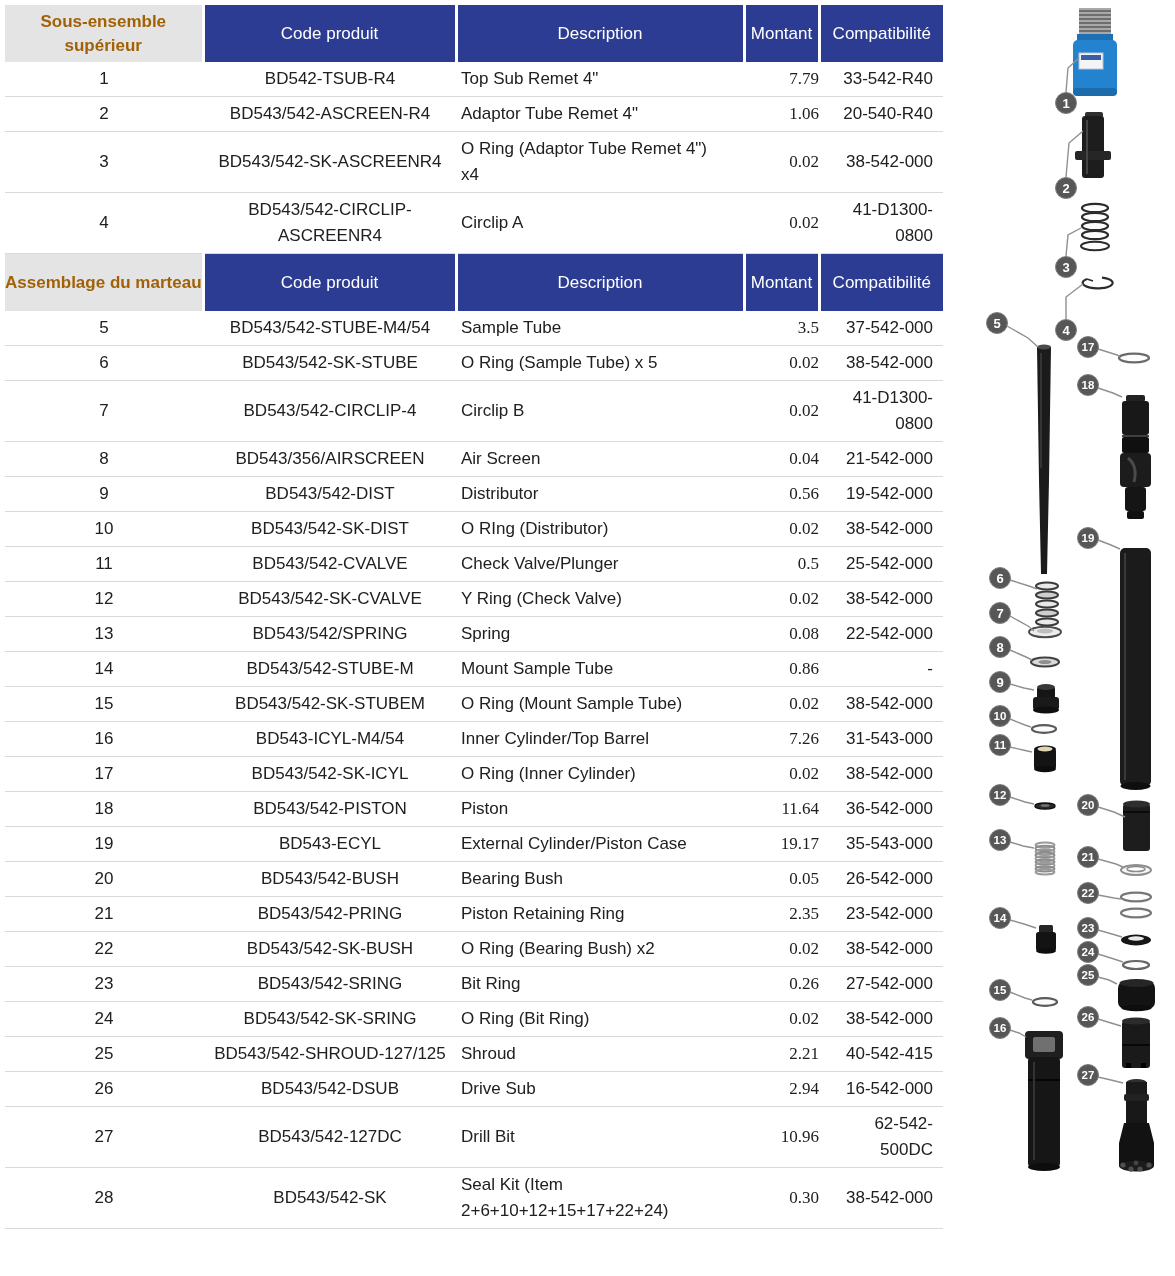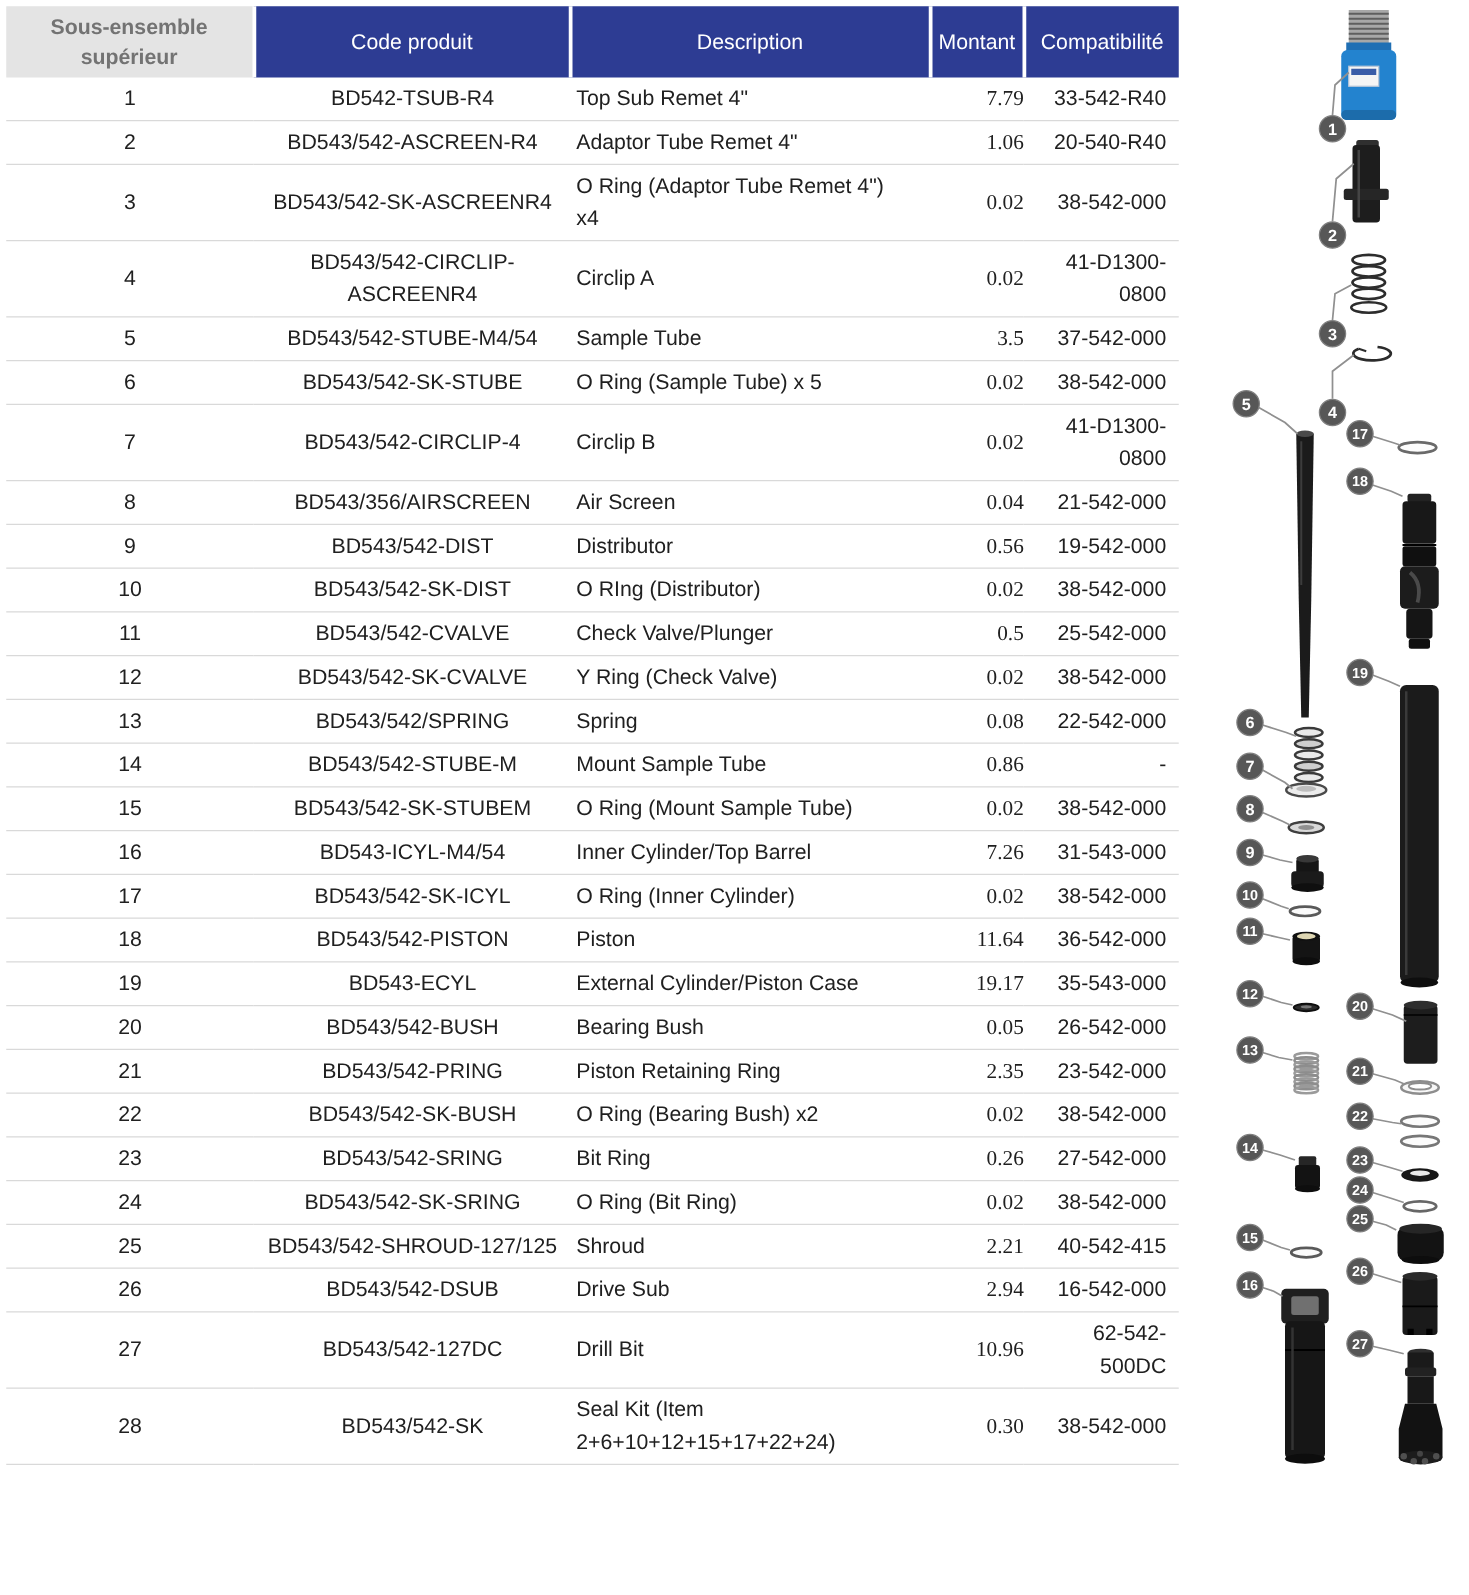--- a/index.html
+++ b/index.html
@@ -4,21 +4,21 @@
 <style>
   html,body{margin:0;padding:0;background:#fff;}
   #app{position:relative;width:1175px;height:1276px;background:#fff;overflow:hidden;
        font-family:"Liberation Sans","DejaVu Sans",sans-serif;color:#202020;}
   .table-wrap{position:absolute;left:5px;top:5px;width:940px;}
   table{border-collapse:collapse;table-layout:fixed;width:938px;}
   td{font-size:17px;vertical-align:middle;line-height:26px;padding:4px 0;word-wrap:break-word;}
   
   .headrow td{background:var(--blue,#2d3c93);color:#fff;text-align:center;height:57px;
               padding:0;line-height:24px;font-size:17px;}
-  .headrow td.c0{background:var(--gray,#e4e4e4);color:#737373;font-weight:bold;}
+  .headrow td.c0{background:var(--gray,#e4e4e4);color:#a16207;font-weight:bold;}
   .headrow td.hcell{border-left:3px solid #fff;margin-left:11px;}
   
   .subrow td{background:var(--subbg,#f5f5f5);height:29px;border-bottom:1px solid var(--rowb,#d9d9d9);}
   .subrow td.subhead{text-align:left;padding-left:6px;}
   
   .datarow td{border-bottom:1px solid var(--rowb,#d9d9d9);}
   td.item{text-align:center;}
   td.code{text-align:center;padding-left:5px;padding-right:4px;}
   td.desc{text-align:left;padding-left:5px;padding-right:26px;}
   td.mont{text-align:right;font-family:Liberation Serif, serif;}
@@ -72,20 +72,27 @@
             <td class="desc">O Ring (Adaptor Tube Remet 4") x4</td>
             <td class="mont">0.02</td>
             <td class="compat">38-542-000</td>
           </tr>
           <tr class="datarow">
             <td class="item">4</td>
             <td class="code">BD543/542-CIRCLIP-ASCREENR4</td>
             <td class="desc">Circlip A</td>
             <td class="mont">0.02</td>
             <td class="compat">41-D1300-0800</td>
+          </tr>
+          <tr class="headrow">
+            <td class="c0">Assemblage du marteau</td>
+            <td class="hcell">Code produit</td>
+            <td class="hcell">Description</td>
+            <td class="hcell">Montant</td>
+            <td class="hcell">Compatibilité</td>
           </tr>
           <tr class="datarow">
             <td class="item">5</td>
             <td class="code">BD543/542-STUBE-M4/54</td>
             <td class="desc">Sample Tube</td>
             <td class="mont">3.5</td>
             <td class="compat">37-542-000</td>
           </tr>
           <tr class="datarow">
             <td class="item">6</td>

